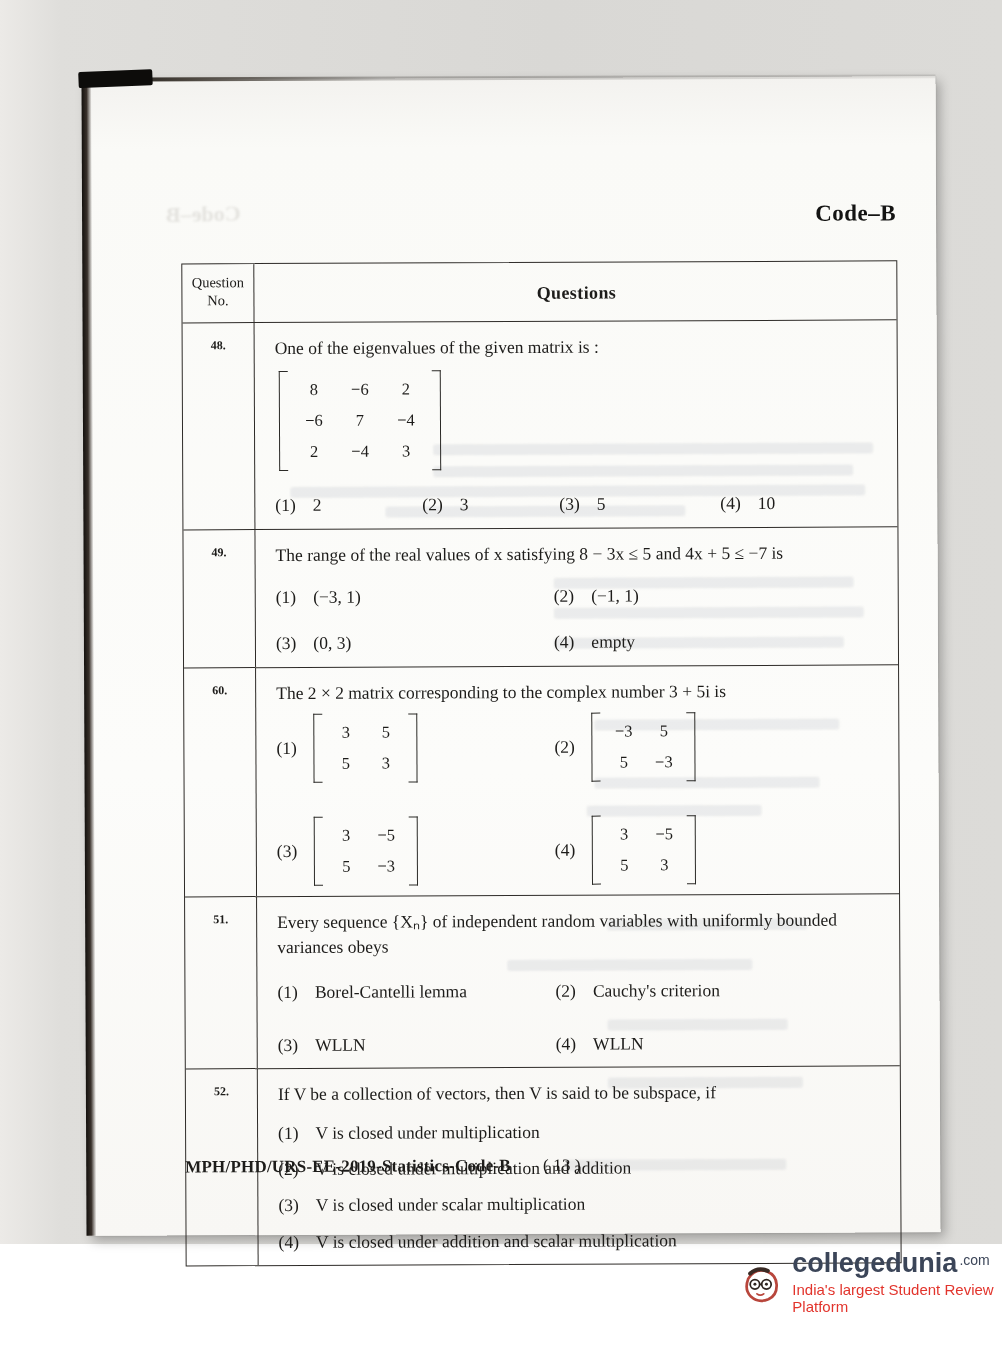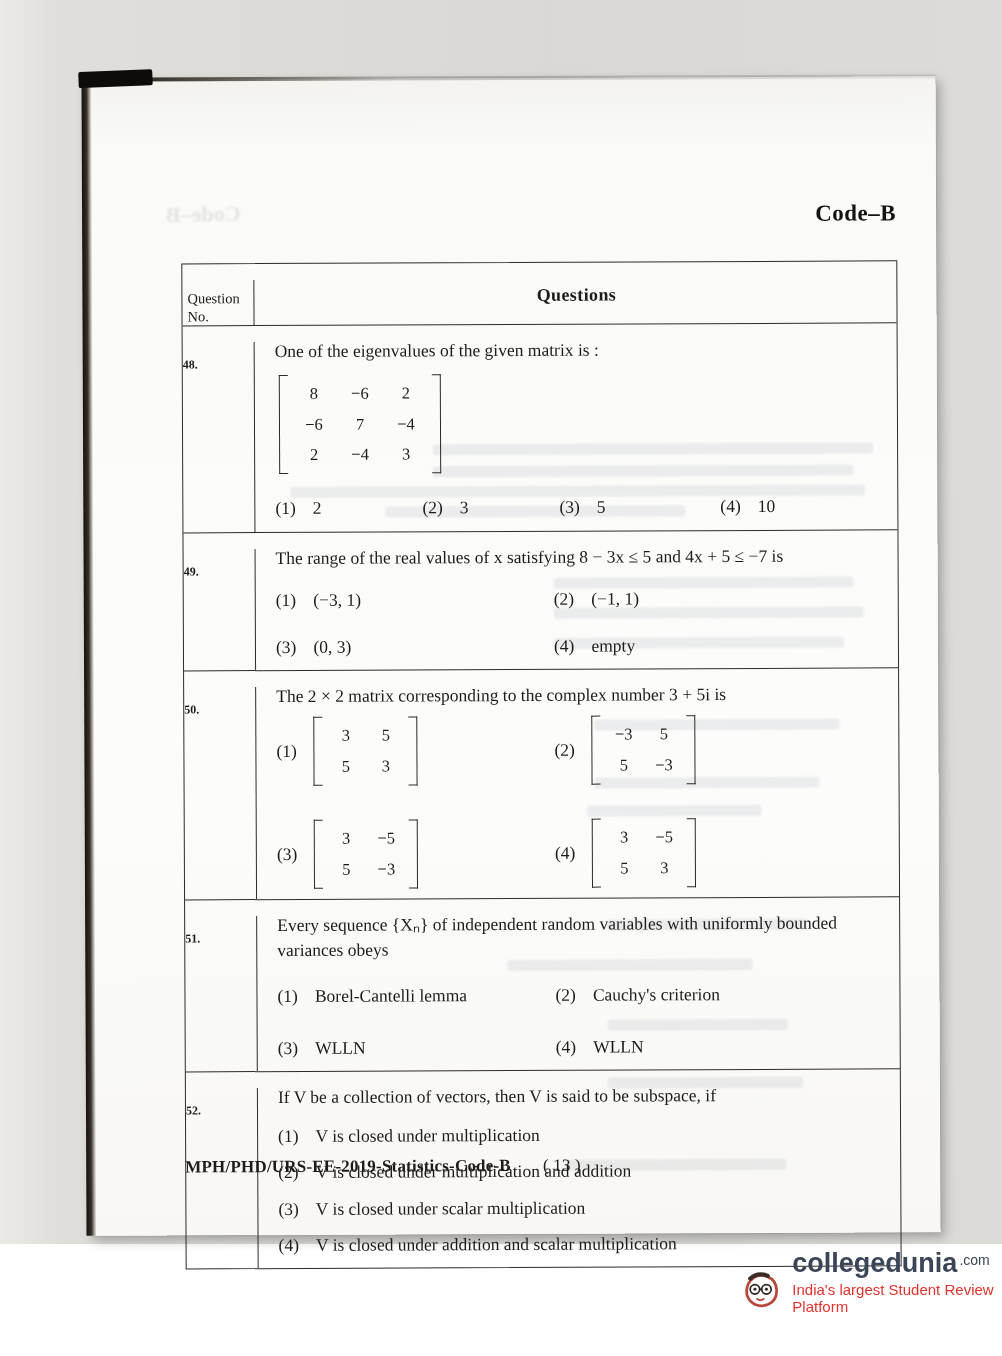--- a/index.html
+++ b/index.html
@@ -45,21 +45,21 @@
   }
 
   .qtable {
     position:absolute; left:97px; top:184px; width:716px;
     border:1.7px solid #2e2b28;
   }
   .trow { display:flex; }
   .trow + .trow { border-top:1.7px solid #2e2b28; }
   .cell-no {
     flex:0 0 72px; border-right:1.7px solid #2e2b28;
-    text-align:left; padding-top:12px;margin-top:16px;
+    text-align:center; padding-top:12px;
   }
   .cell-q { flex:1; padding:13px 18px 10px 20px; font-size:17.5px; line-height:1.45; }
   .row-header { min-height:58px; }
   .row-header .cell-no { font-size:14.5px; line-height:1.25; padding:9px 5px 0 5px; }
   .row-header .cell-q {
     display:flex; align-items:center; justify-content:center;
     font-weight:bold; font-size:18px; letter-spacing:0.4px;
   }
   .row-q48 { min-height:201px; }
   .row-q49 { min-height:116px; }
@@ -110,21 +110,21 @@
   }
   .footer-line .pageno { margin-left:32px; font-weight:normal; }
 
   
   .ghost {
     position:absolute; height:11px; border-radius:3px;
     background:rgba(104,108,124,0.11); filter:blur(1.3px);
   }
 
   
-  .logo { position:absolute; left:738px; top:1250px; display:flex; align-items:flex-end; gap:11px; }
+  .logo { position:absolute; left:738px; top:1250px; display:flex; align-items:center; gap:11px; }
   .logo-text { display:flex; flex-direction:column; }
   .logo-name-row { display:flex; align-items:flex-start; }
   .logo-name {
     font-family:"Liberation Sans", sans-serif; font-weight:bold;
     font-size:27px; color:#3b4558; line-height:1;
   }
   .logo-suffix {
     font-family:"Liberation Sans", sans-serif; font-size:14px;
     color:#3b4558; margin-left:2px; margin-top:2px;
   }
@@ -230,21 +230,21 @@
           </div>
           <div class="opt">
             <span class="opt-label">(4)</span>
             <span>empty</span>
           </div>
         </div>
       </div>
     </div>
 
     <div class="trow row-q50">
-      <div class="cell-no"><span class="qnum">50.</span></div>
+      <div class="cell-no"><span class="qnum">60.</span></div>
       <div class="cell-q">
         <div>The 2 × 2 matrix corresponding to the complex number 3 + 5i is</div>
         <div class="opts-mgrid">
           <div class="opt">
             <span class="opt-label">(1)</span>
             <span class="matrix m2">
               <span class="mrow">
                 <span class="mcell">3</span>
                 <span class="mcell">5</span>
               </span>

